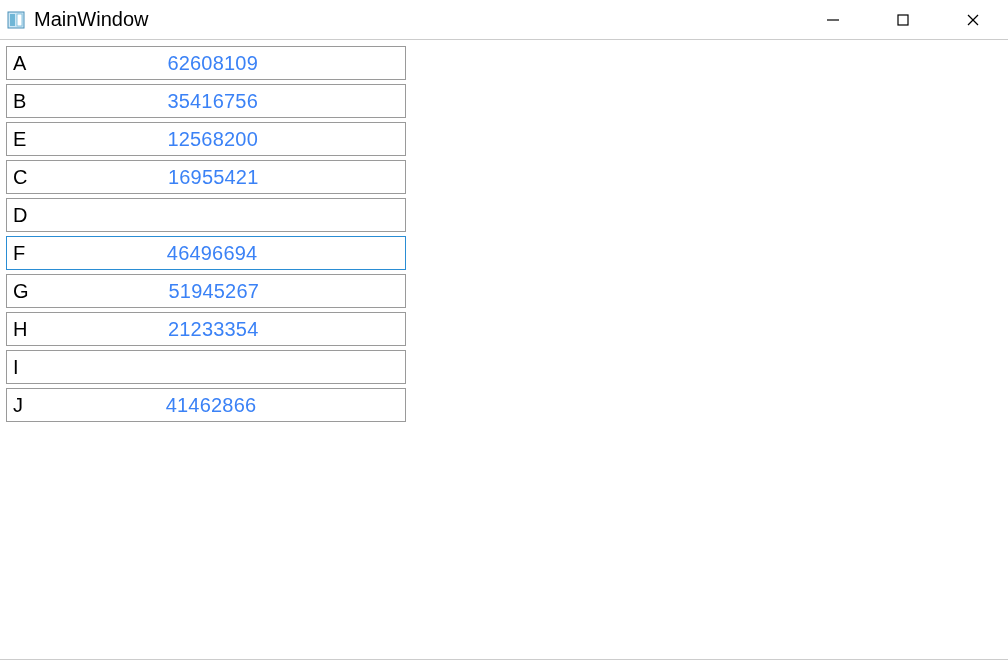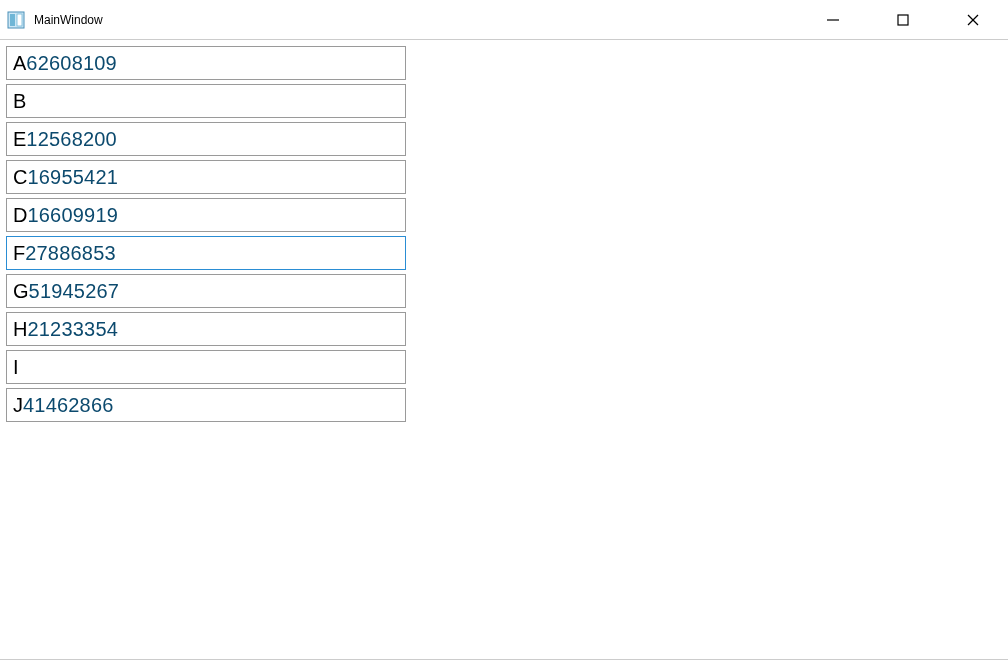--- a/index.html
+++ b/index.html
@@ -27,21 +27,21 @@
       width: 20px;
       height: 20px;
       margin-right: 8px;
       display: inline-flex;
       align-items: center;
       justify-content: center;
     }
     .title-text {
       flex: 0 0 auto;
       color: #000000;
-      font-size: 12px;
+      font-size: 20px;
     }
     .title-spacer {
       flex: 1 1 auto;
     }
     .win-controls {
       display: flex;
       height: 100%;
     }
     .win-btn {
       width: 70px;
@@ -78,22 +78,22 @@
     .row.selected {
       border: 1px solid #2a8dd4;
       background: #ffffff;
     }
     .row .label {
       flex: 0 0 auto;
       color: #000000;
     }
     .row .value {
       flex: 1 1 auto;
-      text-align: left;
-      color: #0c4a6e;
+      text-align: center;
+      color: #3b82f6;
       letter-spacing: 0.2px;
     }
     .footer-line {
       position: absolute;
       bottom: 8px;
       left: 0;
       right: 0;
       height: 1px;
       background: #cccccc;
     }
@@ -133,36 +133,36 @@
 
 <div class="content">
   <div class="list" id="list">
 
   <div class="row">
         <span class="label">A</span>
         <span class="value">62608109</span>
       </div>
       <div class="row">
         <span class="label">B</span>
+        <span class="value">35416756</span>
       </div>
       <div class="row">
         <span class="label">E</span>
         <span class="value">12568200</span>
       </div>
       <div class="row">
         <span class="label">C</span>
         <span class="value">16955421</span>
       </div>
       <div class="row">
         <span class="label">D</span>
-        <span class="value">16609919</span>
       </div>
       <div class="row selected">
         <span class="label">F</span>
-        <span class="value">27886853</span>
+        <span class="value">46496694</span>
       </div>
       <div class="row">
         <span class="label">G</span>
         <span class="value">51945267</span>
       </div>
       <div class="row">
         <span class="label">H</span>
         <span class="value">21233354</span>
       </div>
       <div class="row">

